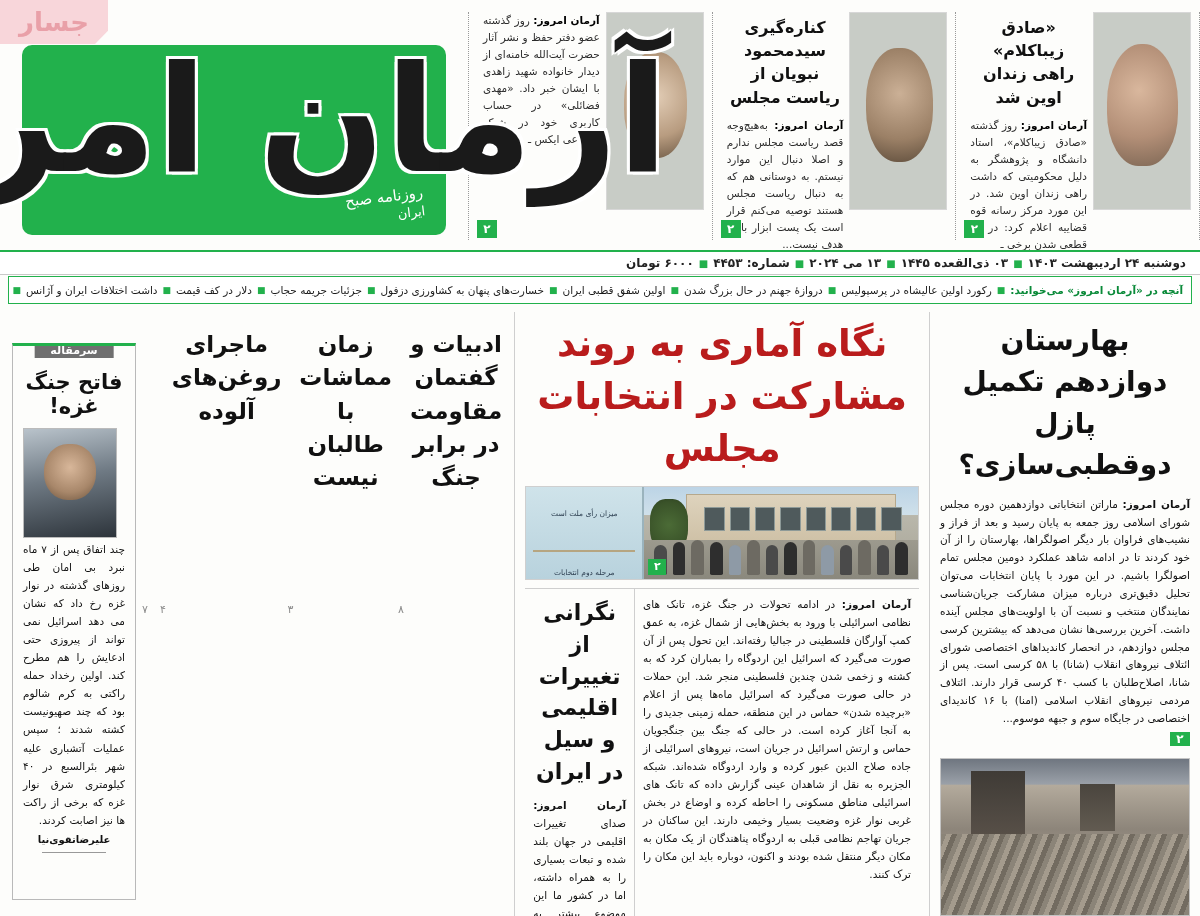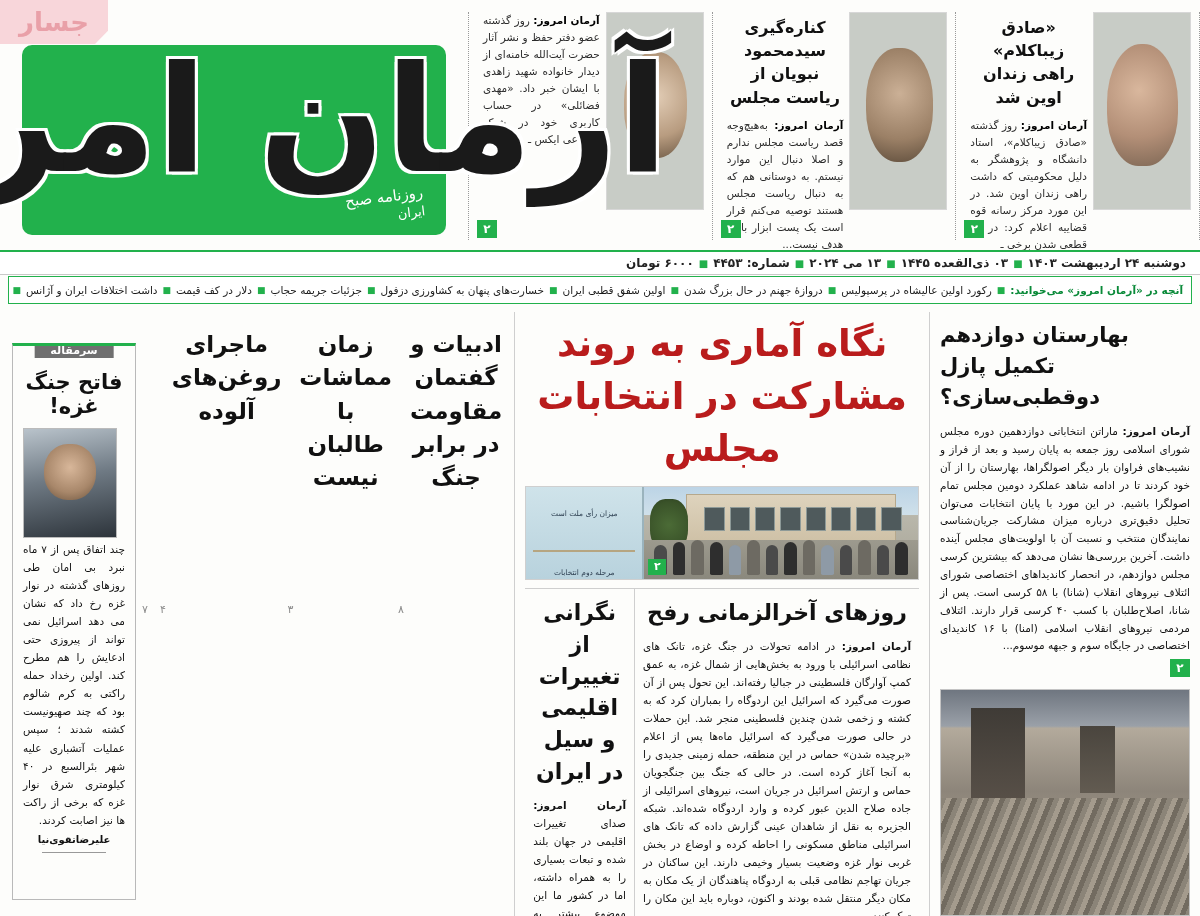--- a/index.html
+++ b/index.html
@@ -317,22 +317,22 @@
   .cb-col p .lead { font-weight: bold; }
 
   
   .leftcol {
     flex: 0 0 250px;
     border-left: 1px solid #cfcfcf;
     padding: 4px 10px 0 10px;
     display: flex; flex-direction: column;
   }
   .leftcol h3 {
-    text-align: left;
-    font-size: 21px; font-weight: bold; line-height: 1.48;
+    text-align: center;
+    font-size: 28px; font-weight: bold; line-height: 1.48;
     margin: 4px 0 10px 0;
   }
   .leftcol p { font-size: 10.5px; line-height: 1.70; text-align: justify; margin: 0; }
   .leftcol p .lead { font-weight: bold; }
   .left-pagenum {
     background: #22b14c; color: #fff; width: 20px; height: 18px;
     font-size: 12px; font-weight: bold;
     display: flex; align-items: center; justify-content: center;
     margin: 4px 0 6px 0;
   }
@@ -496,21 +496,20 @@
           <div class="lp-seal"></div>
           <div class="lp-band"></div>
           <div class="lp-txt">مرحله دوم انتخابات</div>
           <div class="lp-band2"></div>
           <div class="lp-txt">دوازدهمین دوره مجلس شورای اسلامی</div>
         </div>
       </div>
 
       <div class="center-bottom">
         <div class="cb-col a">
-          <h3>روزهای آخرالزمانی رفح</h3>
           <p><span class="lead">آرمان امروز:</span> <span>در ادامه تحولات در جنگ غزه، تانک های نظامی اسرائیلی با ورود به بخش‌هایی از شمال غزه، به عمق کمپ آوارگان فلسطینی در جبالیا رفته‌اند. این تحول پس از آن صورت می‌گیرد که اسرائیل این اردوگاه را بمباران کرد که به کشته و زخمی شدن چندین فلسطینی منجر شد. این حملات در حالی صورت می‌گیرد که اسرائیل ماه‌ها پس از اعلام «برچیده شدن» حماس در این منطقه، حمله زمینی جدیدی را به آنجا آغاز کرده است. در حالی که جنگ بین جنگجویان حماس و ارتش اسرائیل در جریان است، نیروهای اسرائیلی از جاده صلاح الدین عبور کرده و وارد اردوگاه شده‌اند. شبکه الجزیره به نقل از شاهدان عینی گزارش داده که تانک های اسرائیلی مناطق مسکونی را احاطه کرده و اوضاع در بخش غربی نوار غزه وضعیت بسیار وخیمی دارند. این ساکنان در جریان تهاجم نظامی قبلی به اردوگاه پناهندگان از یک مکان به مکان دیگر منتقل شده بودند و اکنون، دوباره باید این مکان را ترک کنند.</span></p>
         </div>
         <div class="cb-col b">
           <h3>نگرانی از تغییرات اقلیمی و سیل در ایران</h3>
           <p><span class="lead">آرمان امروز:</span> <span>صدای تغییرات اقلیمی در جهان بلند شده و تبعات بسیاری را به همراه داشته، اما در کشور ما این موضوع بیشتر به چشم می آید و اگر اتفاقات طبیعی و بلایایی در سال گذشته را بررسی کنیم، شاهد انواع متنوعی از سیلاب، کاهش بارندگی، خشکسالی، تالاب هـا، طوفان های گرد و غبار، باد شدید و... خواهیم بود. این در حالی است که دیروز سازمان جهانی هواشناسی وضعیت کم آبی آسیا و وضعیت رخدادهای شدید آب و هوایی در ایران در سال گذشته پرداخت و نسبت به چالش‌های اقلیمی ایران به ویژه سیل و خشکسالی هشدار داد.</span></p>
         </div>
       </div>
     </div>
 
     <div class="sidebar">

